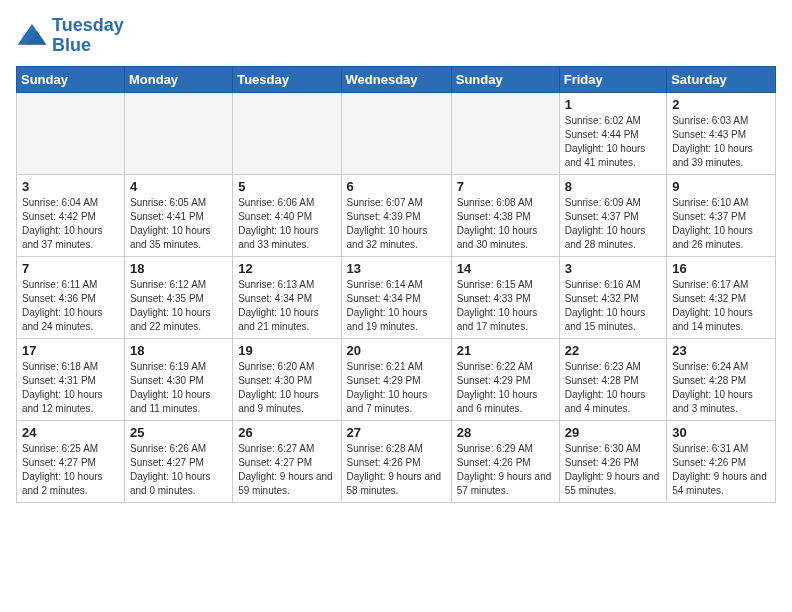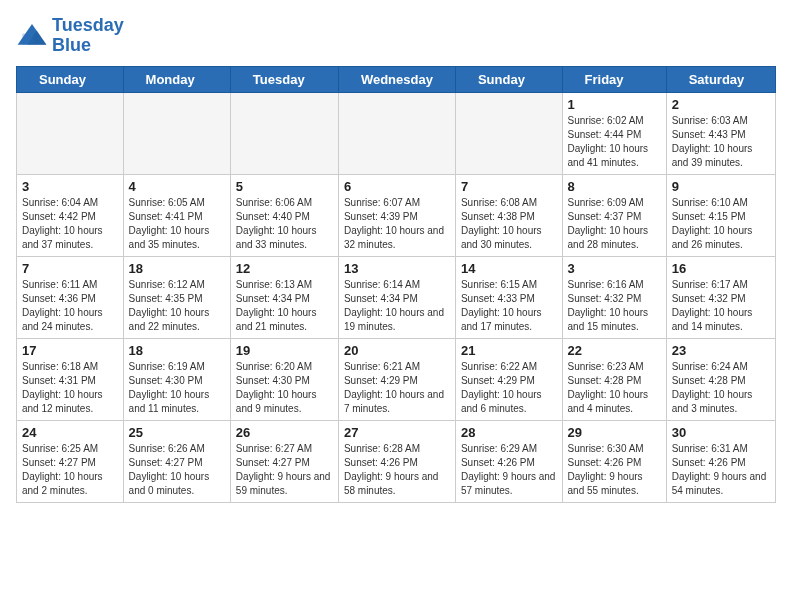--- a/index.html
+++ b/index.html
@@ -48,21 +48,21 @@
     }
     .calendar {
       width: 100%;
       border-collapse: collapse;
     }
     .calendar th {
       background: #2a6db5;
       color: #fff;
       font-size: 13px;
       font-weight: bold;
-      padding: 5px 22px;
+      padding: 5px 4px;
       text-align: left;
       border: 1px solid #1a5a9a;
     }
     .calendar td {
       border: 1px solid #ccc;
       vertical-align: top;
       padding: 4px 5px;
       width: 113px;
       height: 80px;
       background: #fff;
@@ -169,21 +169,21 @@
         </td>
         <td>
           <span class="day-number">8</span>
           <div class="day-info">Sunrise: 6:09 AM
 Sunset: 4:37 PM
 Daylight: 10 hours and 28 minutes.</div>
         </td>
         <td>
           <span class="day-number">9</span>
           <div class="day-info">Sunrise: 6:10 AM
-Sunset: 4:15 PM
+Sunset: 4:37 PM
 Daylight: 10 hours and 26 minutes.</div>
         </td>
       </tr>
       <tr>
         <td>
           <span class="day-number">7</span>
           <div class="day-info">Sunrise: 6:11 AM
 Sunset: 4:36 PM
 Daylight: 10 hours and 24 minutes.</div>
         </td>

